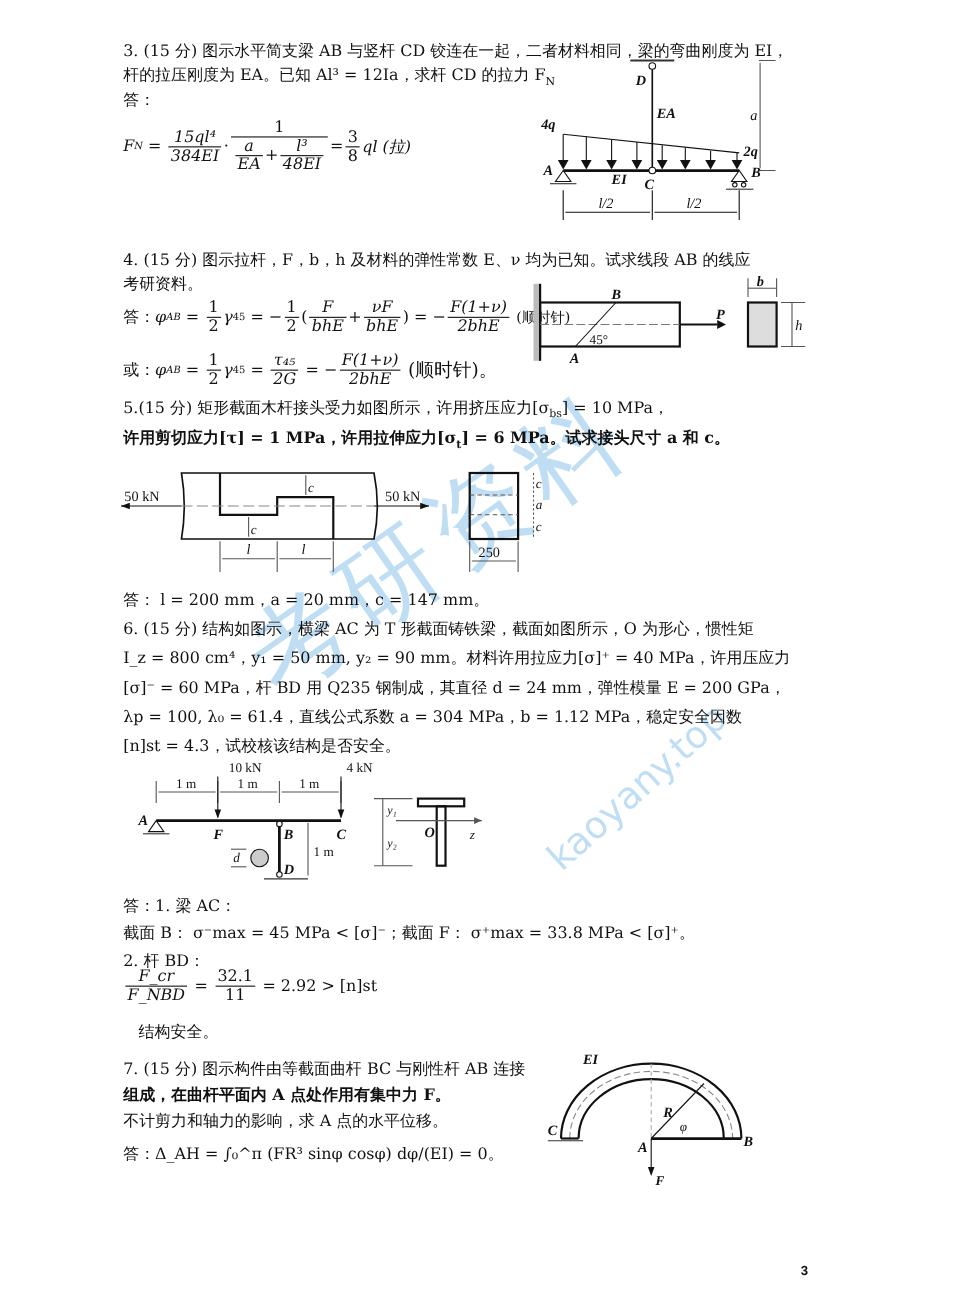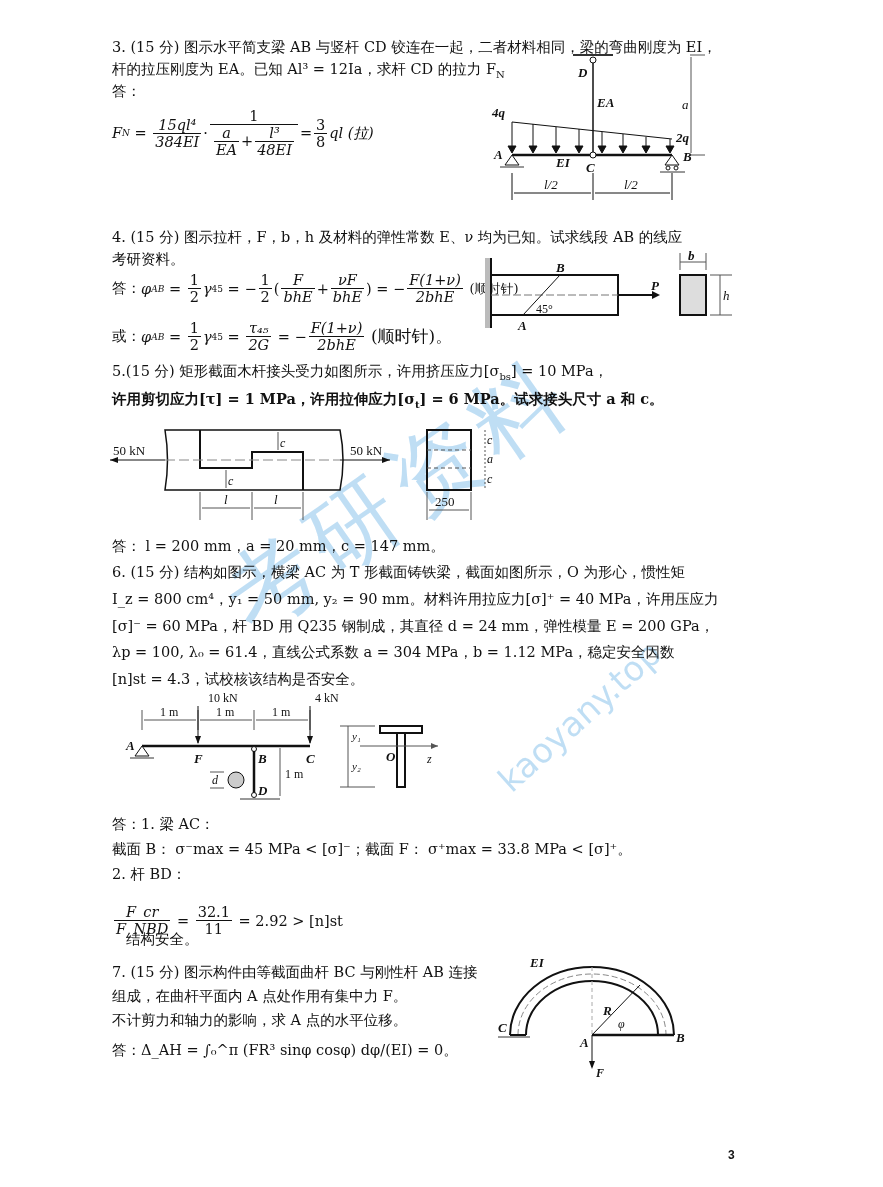--- a/index.html
+++ b/index.html
@@ -248,34 +248,34 @@
   <line x1="220" y1="38" x2="255" y2="38" stroke="#555"></line>
     <line x1="220" y1="99" x2="255" y2="99" stroke="#555"></line>
   <line x1="228" y1="38" x2="228" y2="99" stroke="#555"></line>
   <text x="232" y="52" font-size="11" font-style="italic">y₁</text>
     <text x="232" y="82" font-size="11" font-style="italic">y₂</text>
 </svg>
 
 <div class="line" style="left:112px;top:815px;">答：1. 梁 AC：</div>
 <div class="line" style="left:112px;top:840px;">截面 B：  σ⁻max = 45 MPa &lt; [σ]⁻；截面 F：  σ⁺max = 33.8 MPa &lt; [σ]⁺。</div>
 <div class="line" style="left:112px;top:865px;">2. 杆 BD：</div>
-<div class="eq" style="left:112px;top:880px;margin-top:24px;">
+<div class="eq" style="left:112px;top:880px;">
   <span class="frac">
       <span class="n i">F_cr</span>
       <span class="d i">F_NBD</span>
     </span>&nbsp;=&nbsp;
   <span class="frac">
       <span class="n">32.1</span>
       <span class="d">11</span>
     </span>&nbsp;<span>= 2.92 &gt; [n]st</span>
 </div>
 <div class="line" style="left:126px;top:930px;">结构安全。</div>
 
 <div class="line" style="left:112px;top:963px;">7. (15 分) 图示构件由等截面曲杆 BC 与刚性杆 AB 连接</div>
-<div class="line" style="left:112px;top:987px;">组成，在曲杆平面内 A 点处作用有集中力 F。</div>
+<div class="line" style="left:112px;top:987px;font-weight:bold;">组成，在曲杆平面内 A 点处作用有集中力 F。</div>
 <div class="line" style="left:112px;top:1011px;">不计剪力和轴力的影响，求 A 点的水平位移。</div>
 <div class="line" style="left:112px;top:1041px;text-align:center;">答：Δ_AH = ∫₀^π (FR³ sinφ cosφ) dφ/(EI) = 0。</div>
 
 <svg style="left:490px;top:955px;" width="200" height="125">
   <path d="M20,80 A82,68 0 0 1 184,80" fill="none" stroke="#111" stroke-width="2"></path>
   <path d="M36,80 A66,54 0 0 1 168,80" fill="none" stroke="#111" stroke-width="2"></path>
   <path d="M28,80 A74,61 0 0 1 176,80" fill="none" stroke="#888" stroke-dasharray="6,3"></path>
   <line x1="20" y1="80" x2="36" y2="80" stroke="#111" stroke-width="2"></line>
   <line x1="8" y1="82" x2="40" y2="82" stroke="#333"></line>
   <line x1="102" y1="12" x2="102" y2="80" stroke="#aaa" stroke-dasharray="4,3"></line>

